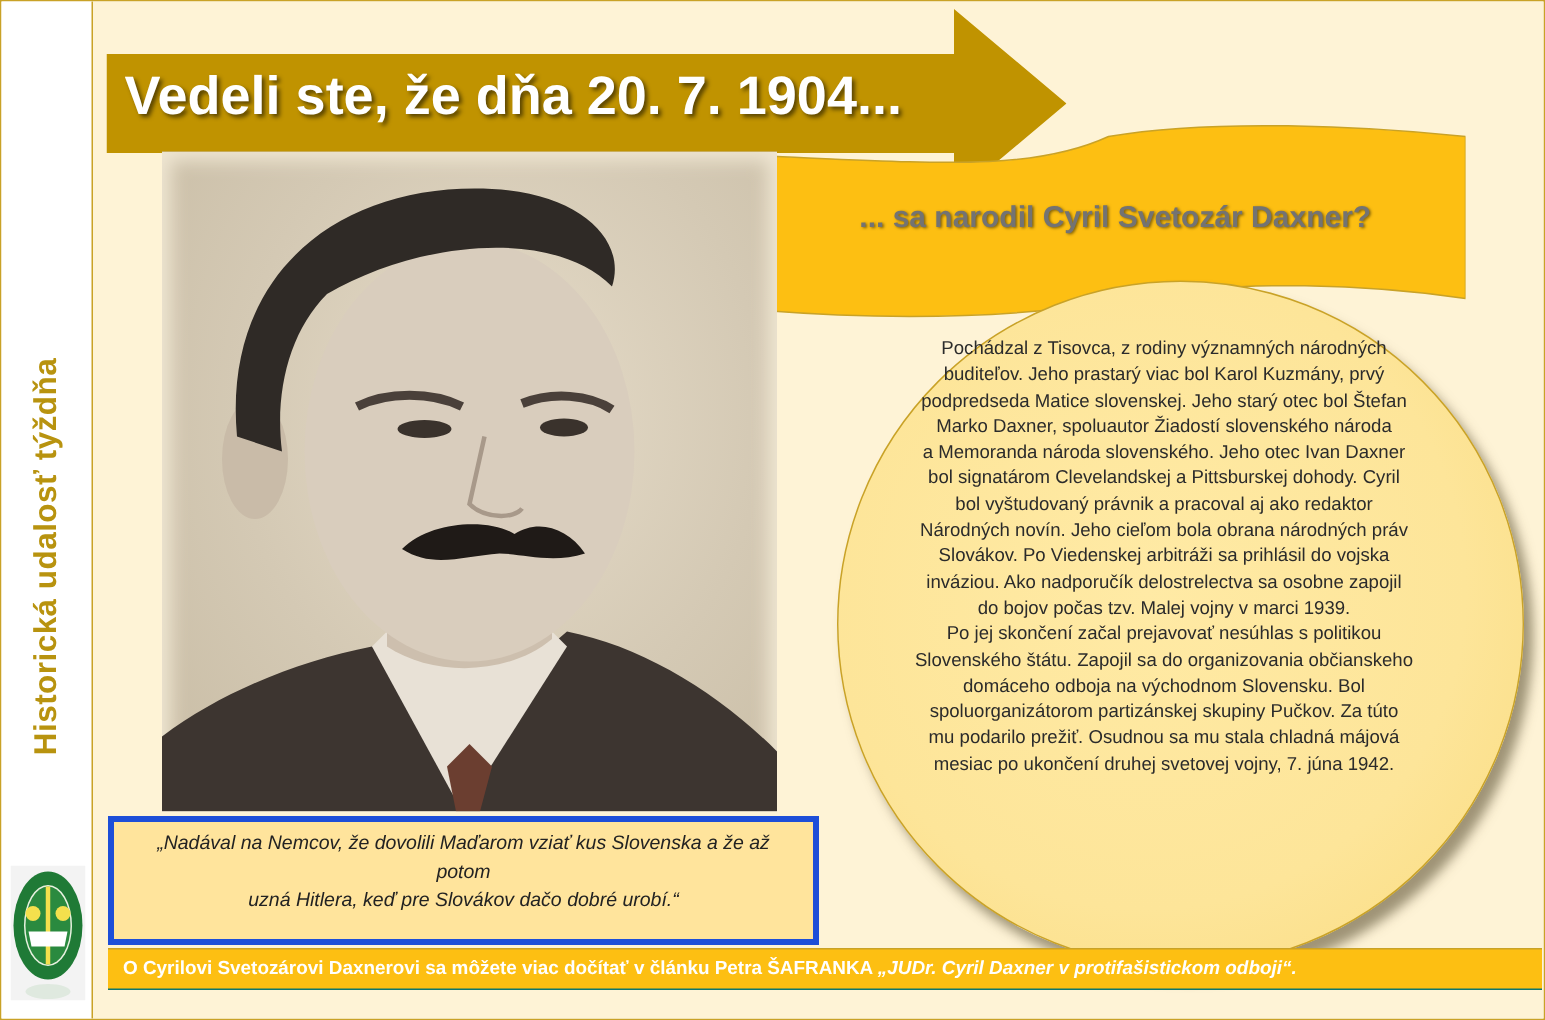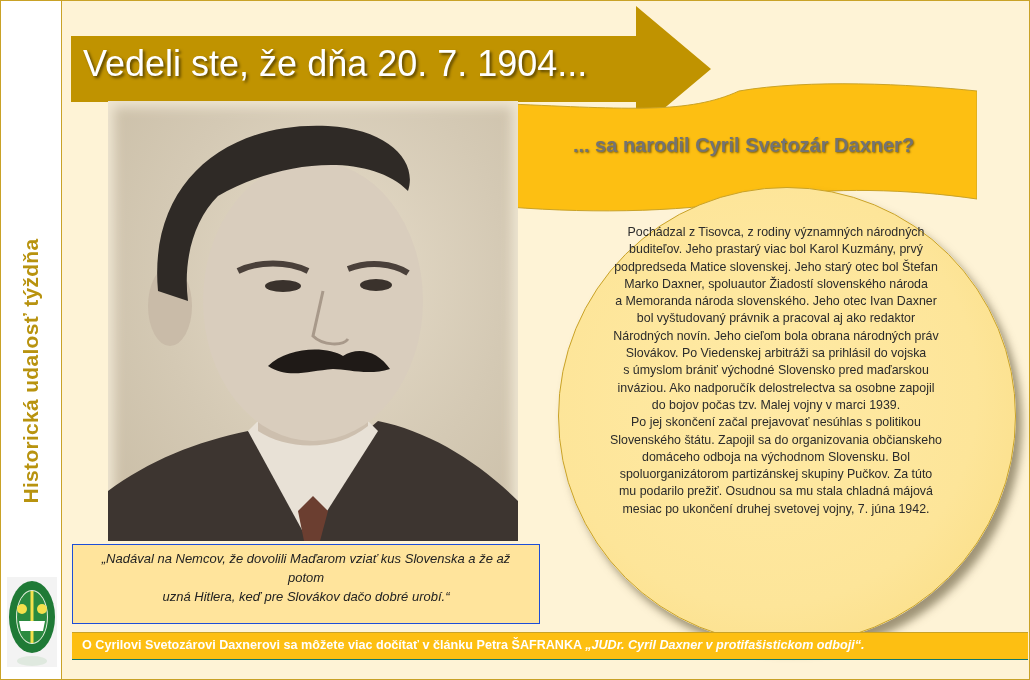--- a/index.html
+++ b/index.html
@@ -3,28 +3,28 @@
 <meta charset="utf-8">
 <style>
   html, body { margin:0; padding:0; }
   body { width:1030px; height:680px; position:relative; overflow:hidden; background:#fff; font-family:"Liberation Sans", sans-serif; }
   .frame { position:absolute; left:0; top:0; width:1028px; height:678px; border:1px solid #c9a227; background:#fff; }
   .sidebar { position:absolute; left:0; top:0; width:60px; height:678px; background:#fff; border-right:1px solid #c9a227; }
   .sidebar-title { position:absolute; left:30px; top:370px; transform:translate(-50%,-50%) rotate(-90deg); white-space:nowrap; color:#b8930f; font-weight:bold; font-size:21px; letter-spacing:0.3px; }
   .logo { position:absolute; left:6px; top:576px; width:50px; height:90px; }
   .panel { position:absolute; left:61px; top:0; width:967px; height:678px; background:#fef3d6; }
   .arrow { position:absolute; left:70px; top:5px; width:640px; height:126px; }
-  .headline { position:absolute; left:82px; top:42px; color:#fff; font-weight:normal; font-size:36px; text-shadow:2px 2px 3px rgba(0,0,0,.55); white-space:nowrap; }
+  .headline { position:absolute; left:82px; top:42px; color:#fff; font-weight:bold; font-size:36px; text-shadow:2px 2px 3px rgba(0,0,0,.55); white-space:nowrap; }
   .banner { position:absolute; left:508px; top:78px; width:468px; height:135px; }
   .subheadline { position:absolute; left:510px; top:133px; width:465px; text-align:center; color:#737373; font-weight:bold; font-size:20px; text-shadow:1px 1px 2px rgba(0,0,0,.5); white-space:nowrap; }
   .photo { position:absolute; left:107px; top:100px; width:410px; height:440px; background:radial-gradient(ellipse at 55% 40%, #e6dcc9 0%, #d4c9b4 55%, #c8bca4 100%); box-shadow:0 0 12px 6px #efe6d2 inset; overflow:hidden; }
   .photo svg { position:absolute; left:0; top:0; }
   .circle { position:absolute; left:557px; top:186px; width:456px; height:456px; border-radius:50%; background:radial-gradient(circle at 45% 45%, #ffeaa5 0%, #fde599 60%, #f9da7d 100%); border:1px solid #c9a227; box-shadow:6px 8px 8px rgba(80,70,40,.55); }
   .bio { position:absolute; left:588px; top:223px; width:374px; text-align:center; color:#2b2b2b; font-size:12.4px; line-height:17.3px; }
-  .quote-box { position:absolute; left:71px; top:543px; width:466px; height:78px; background:#ffe49c; border:1px solid #1d4ed8; }
+  .quote-box { position:absolute; left:71px; top:543px; width:466px; height:78px; background:#ffe49c; border:4px solid #1d4ed8; }
   .quote { position:absolute; left:10px; top:4px; width:446px; text-align:center; font-style:italic; font-size:13px; line-height:19px; color:#222; }
   .quote-source { position:absolute; right:12px; top:56px; font-size:13px; color:#222; white-space:nowrap; }
   .footer { position:absolute; left:71px; top:631px; width:956px; height:26px; background:#fdbf12; border-top:1px solid #c9a227; border-bottom:1px solid #0f766e; }
   .footer-text { position:absolute; left:10px; top:5px; font-size:12.6px; font-weight:bold; color:#fff; white-space:nowrap; }
   .footer-text i { font-style:italic; }
 </style>
 </head>
 <body>
 
 <div class="frame">
@@ -86,24 +86,24 @@
     </svg>
   </div>
 
   <div class="circle"></div>
   <div class="bio">
     <div>Pochádzal z Tisovca, z rodiny významných národných</div>
     <div>buditeľov. Jeho prastarý viac bol Karol Kuzmány, prvý</div>
     <div>podpredseda Matice slovenskej. Jeho starý otec bol Štefan</div>
     <div>Marko Daxner, spoluautor Žiadostí slovenského národa</div>
     <div>a Memoranda národa slovenského. Jeho otec Ivan Daxner</div>
+    <div>bol signatárom Clevelandskej a Pittsburskej dohody. Cyril</div>
     <div>bol vyštudovaný právnik a pracoval aj ako redaktor</div>
     <div>Národných novín. Jeho cieľom bola obrana národných práv</div>
     <div>Slovákov. Po Viedenskej arbitráži sa prihlásil do vojska</div>
-    <div>s úmyslom brániť východné Slovensko pred maďarskou</div>
     <div>inváziou. Ako nadporučík delostrelectva sa osobne zapojil</div>
     <div>do bojov počas tzv. Malej vojny v marci 1939.</div>
     <div>Po jej skončení začal prejavovať nesúhlas s politikou</div>
     <div>Slovenského štátu. Zapojil sa do organizovania občianskeho</div>
     <div>domáceho odboja na východnom Slovensku. Bol</div>
     <div>spoluorganizátorom partizánskej skupiny Pučkov. Za túto</div>
     <div>mu podarilo prežiť. Osudnou sa mu stala chladná májová</div>
     <div>mesiac po ukončení druhej svetovej vojny, 7. júna 1942.</div>
   </div>
 

